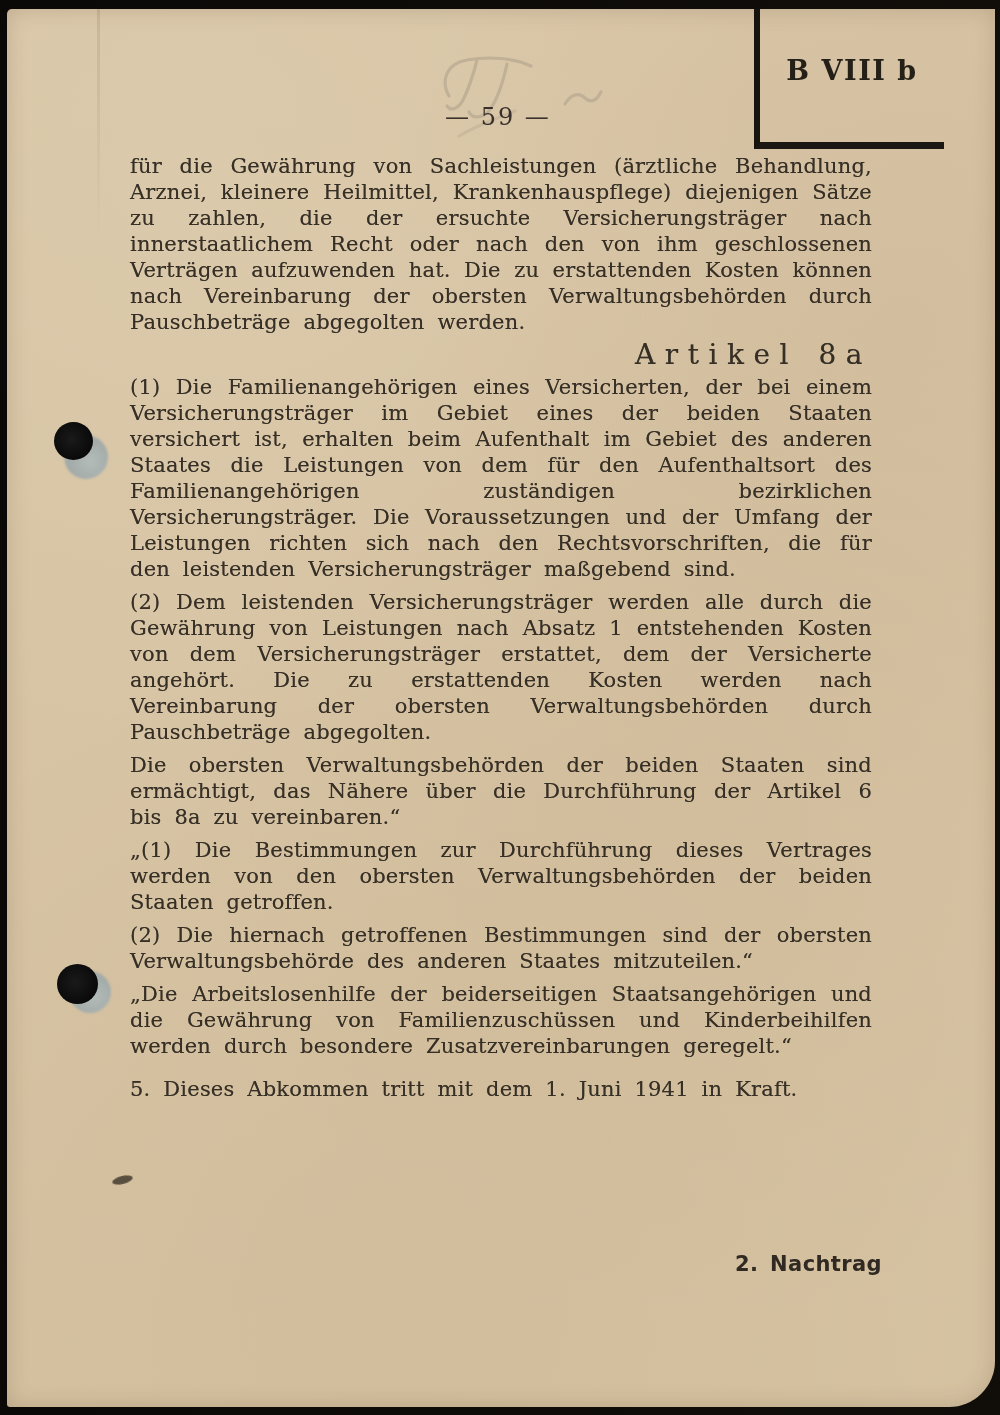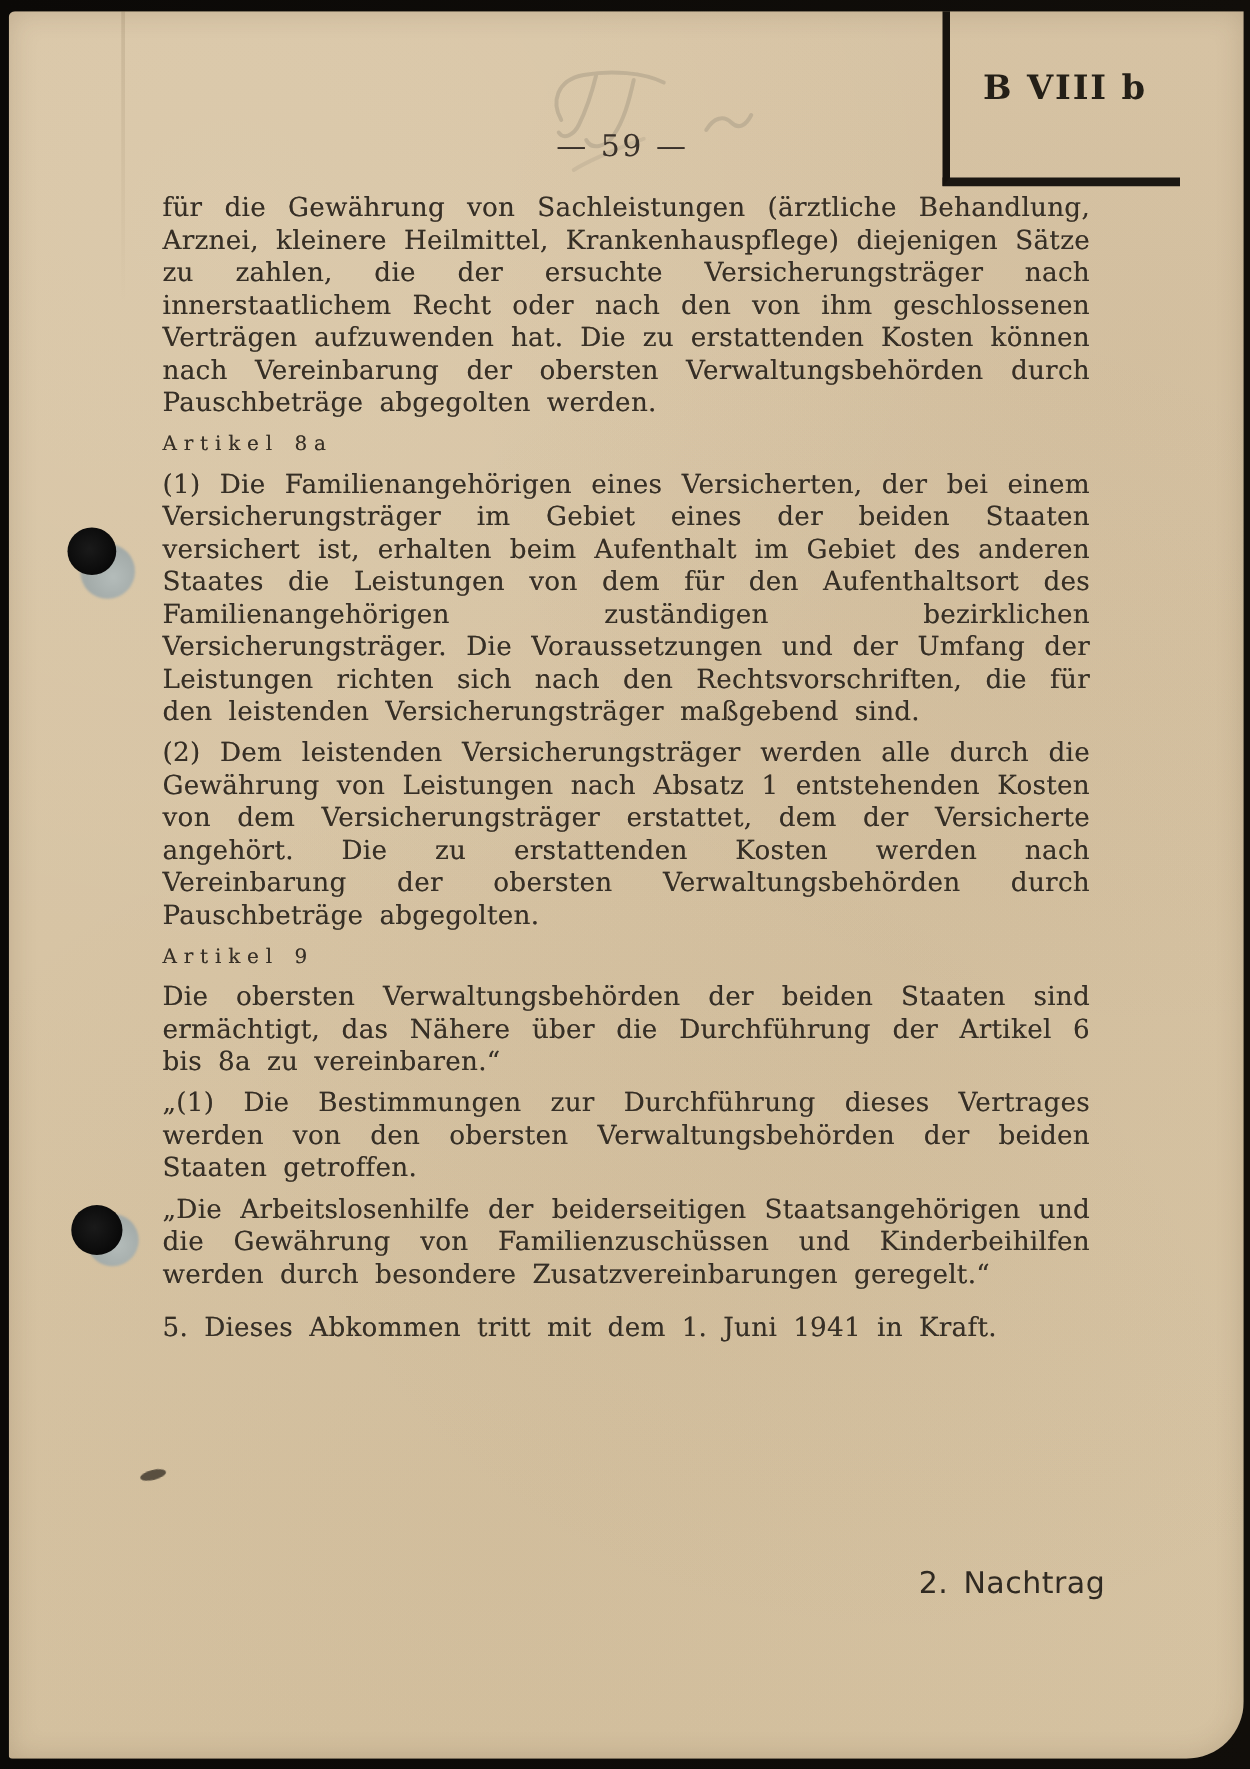--- a/index.html
+++ b/index.html
@@ -83,33 +83,33 @@
     line-height: 26px;
     text-align: justify;
     word-spacing: 6px;
     letter-spacing: 0.2px;
     hyphens: auto;
     text-shadow: 0 0 0.5px rgba(54,47,38,0.55);
   }
   .content p { margin: 0 0 7px 0; }
   .content .heading {
     margin: 7px 0 6px 0;
-    text-align: left;
+    text-align: right;
     letter-spacing: 0.34em;
     word-spacing: 2px;
-    font-size: 16px;
+    font-size: 28px;
   }
   .content .last-item { margin-top: 17px; }
   .footer-note {
     position: absolute;
     left: 728px;
     top: 1243px;
     font-family: "DejaVu Sans", sans-serif;
-    font-weight: normal;
-    font-size: 24px;
+    font-weight: bold;
+    font-size: 21px;
     letter-spacing: 0.4px;
     word-spacing: 4px;
     color: #302a22;
   }
   .punch { position: absolute; border-radius: 50%; }
   .punch.shadow {
     background: radial-gradient(circle at 60% 60%, #b4bcba 0%, #a2aaa8 60%, rgba(160,168,166,0.25) 100%);
     filter: blur(1px);
   }
   .punch.hole { background: radial-gradient(circle at 45% 45%, #1a1a1a 0%, #070707 80%); }
@@ -154,24 +154,24 @@
       <div class="label">B VIII b</div>
     </div>
 
     <div class="content">
       <p>für die Gewährung von Sachleistungen (ärztliche Behandlung, Arznei, kleinere Heilmittel, Krankenhauspflege) diejenigen Sätze zu zahlen, die der ersuchte Versicherungsträger nach innerstaatlichem Recht oder nach den von ihm geschlossenen Verträgen aufzuwenden hat. Die zu erstattenden Kosten können nach Vereinbarung der obersten Verwaltungsbehörden durch Pauschbeträge abgegolten werden.</p>
 
       <p class="heading">Artikel 8a</p>
       <p>(1) Die Familienangehörigen eines Versicherten, der bei einem Versicherungsträger im Gebiet eines der beiden Staaten versichert ist, erhalten beim Aufenthalt im Gebiet des anderen Staates die Leistungen von dem für den Aufenthaltsort des Familienangehörigen zuständigen bezirklichen Versicherungsträger. Die Voraussetzungen und der Umfang der Leistungen richten sich nach den Rechtsvorschriften, die für den leistenden Versicherungsträger maßgebend sind.</p>
       <p>(2) Dem leistenden Versicherungsträger werden alle durch die Gewährung von Leistungen nach Absatz 1 entstehenden Kosten von dem Versicherungsträger erstattet, dem der Versicherte angehört. Die zu erstattenden Kosten werden nach Vereinbarung der obersten Verwaltungsbehörden durch Pauschbeträge abgegolten.</p>
 
-      <p class="heading">Artikel 9</p>
       <p>Die obersten Verwaltungsbehörden der beiden Staaten sind ermächtigt, das Nähere über die Durchführung der Artikel 6 bis 8a zu vereinbaren.“</p>
 
       <p>„(1) Die Bestimmungen zur Durchführung dieses Vertrages werden von den obersten Verwaltungsbehörden der beiden Staaten getroffen.</p>
+      <p>(2) Die hiernach getroffenen Bestimmungen sind der obersten Verwaltungsbehörde des anderen Staates mitzuteilen.“</p>
 
       <p>„Die Arbeitslosenhilfe der beiderseitigen Staatsangehörigen und die Gewährung von Familienzuschüssen und Kinderbeihilfen werden durch besondere Zusatzvereinbarungen geregelt.“</p>
 
       <p class="last-item">5. Dieses Abkommen tritt mit dem 1. Juni 1941 in Kraft.</p>
     </div>
 
     <div class="footer-note">2. Nachtrag</div>
 
     <div class="punch shadow p1-shadow"></div>
     <div class="punch hole p1-hole"></div>

